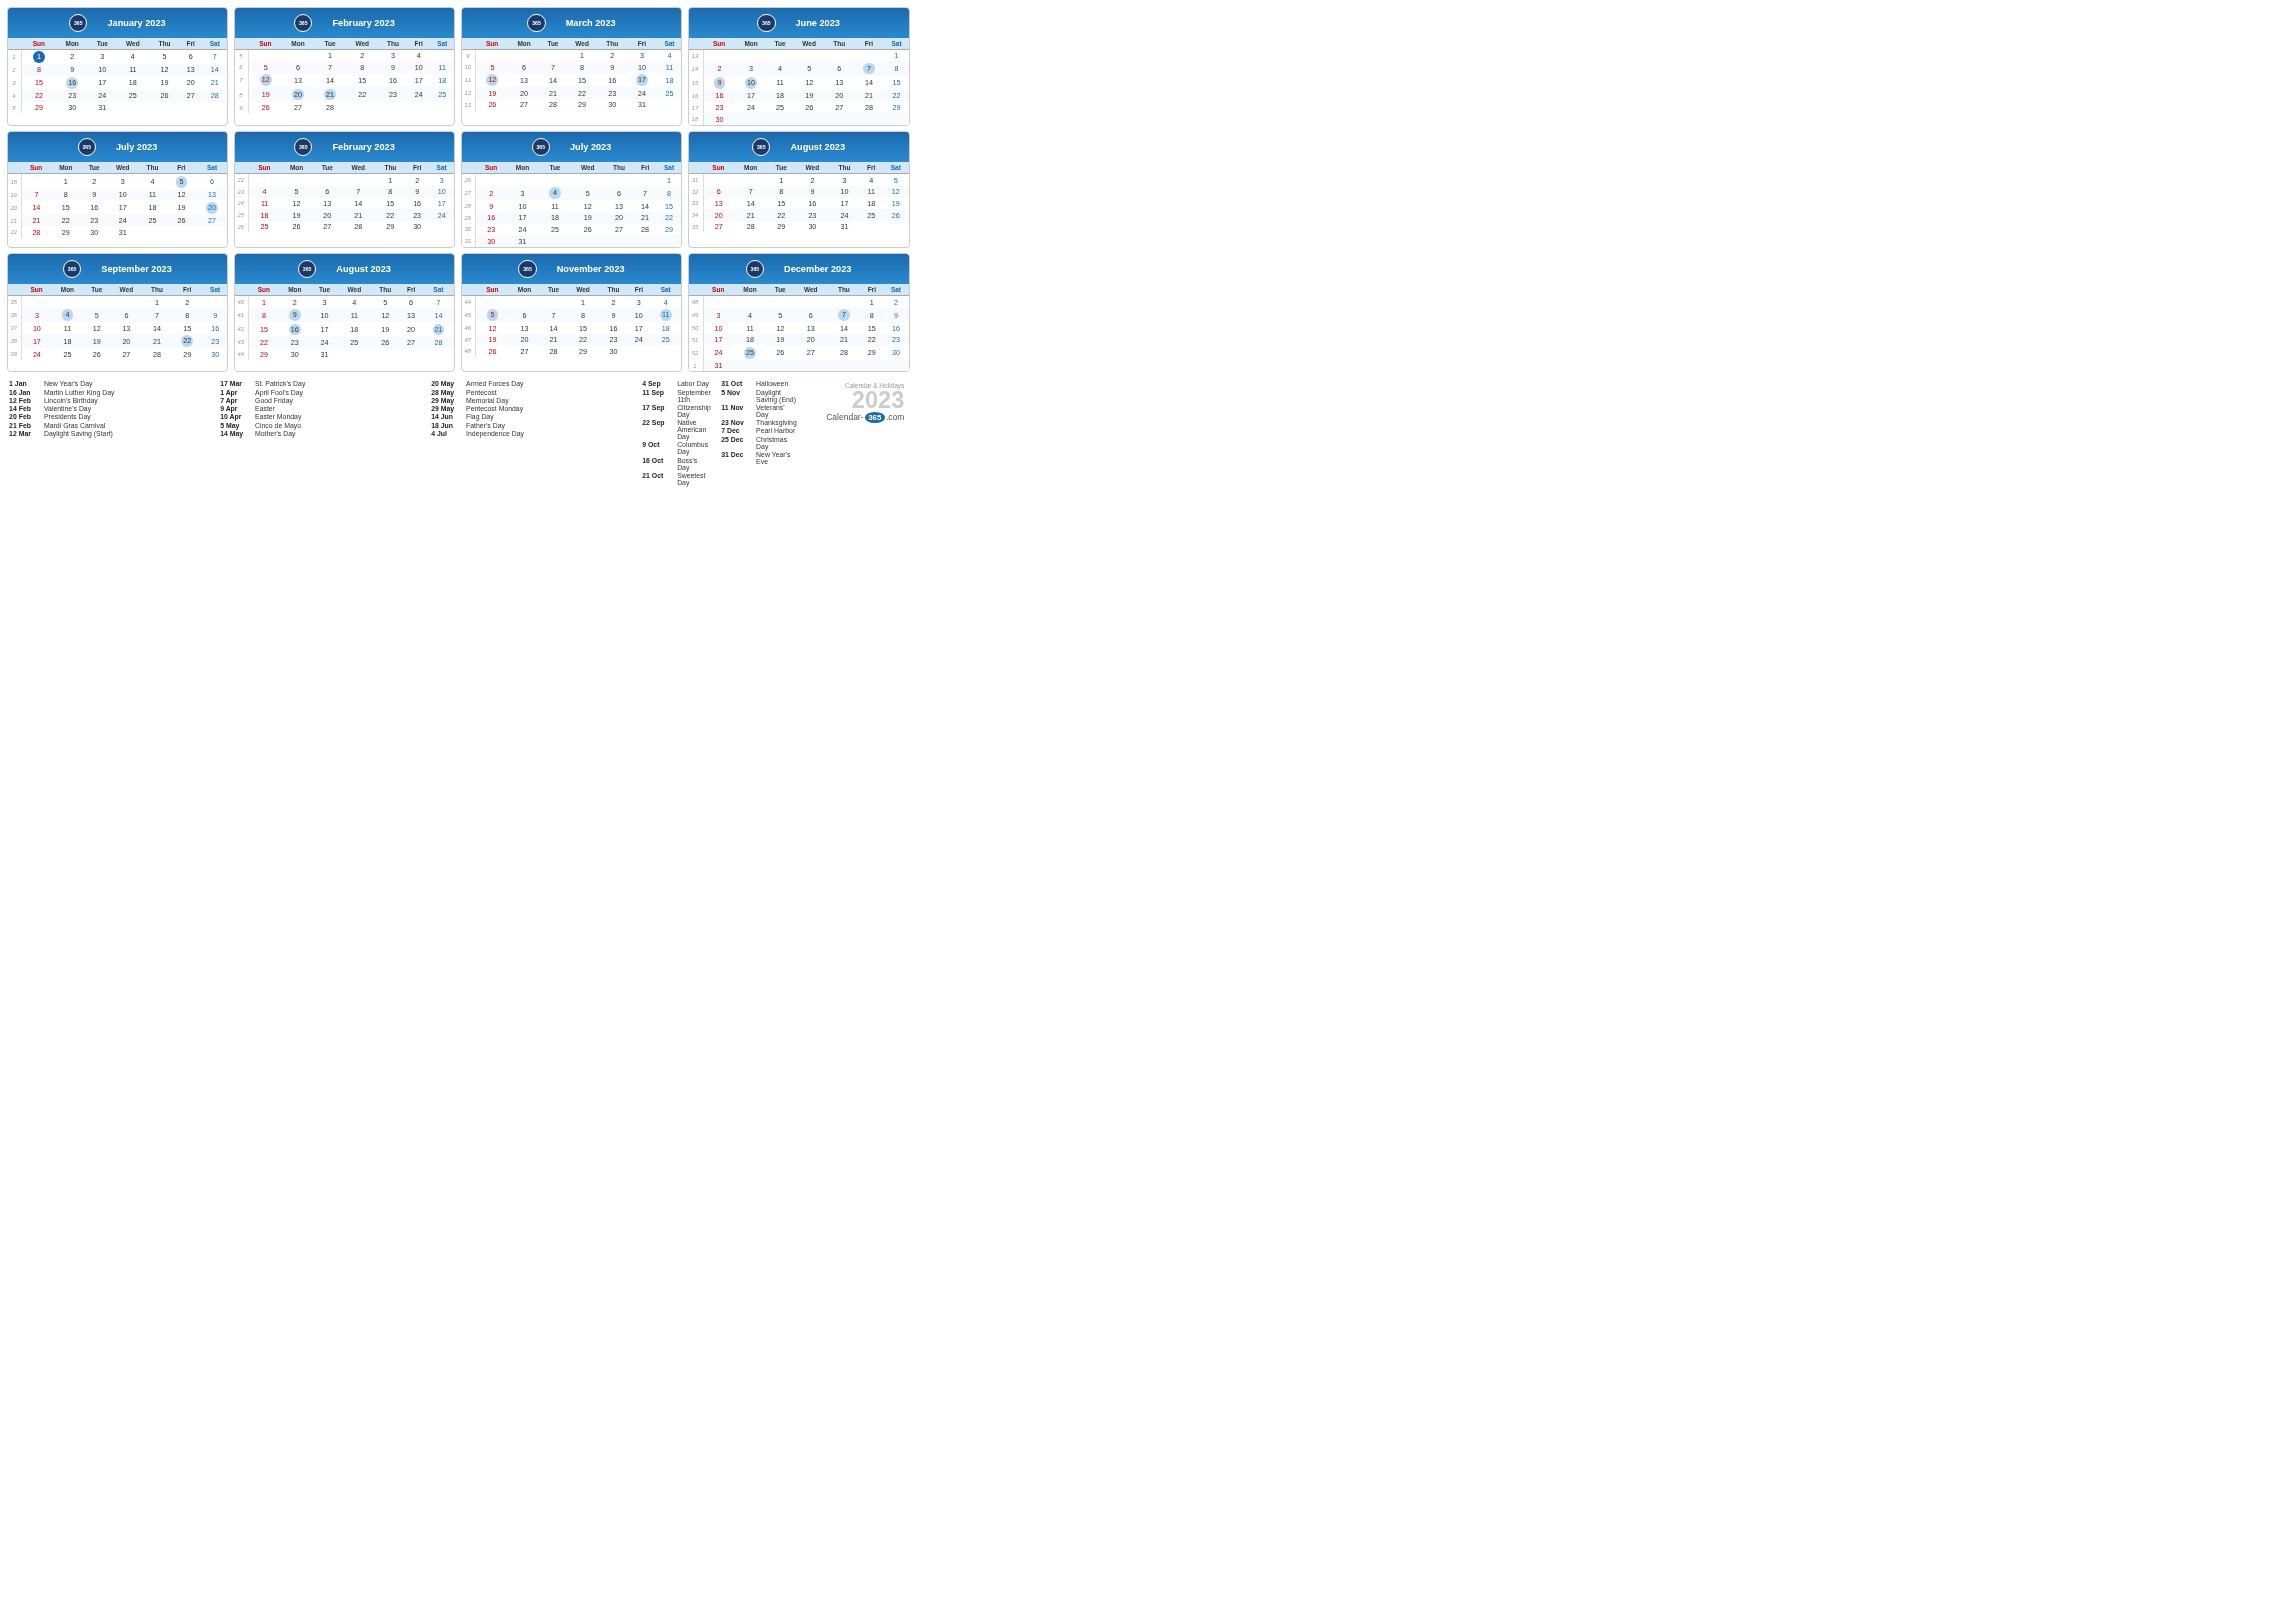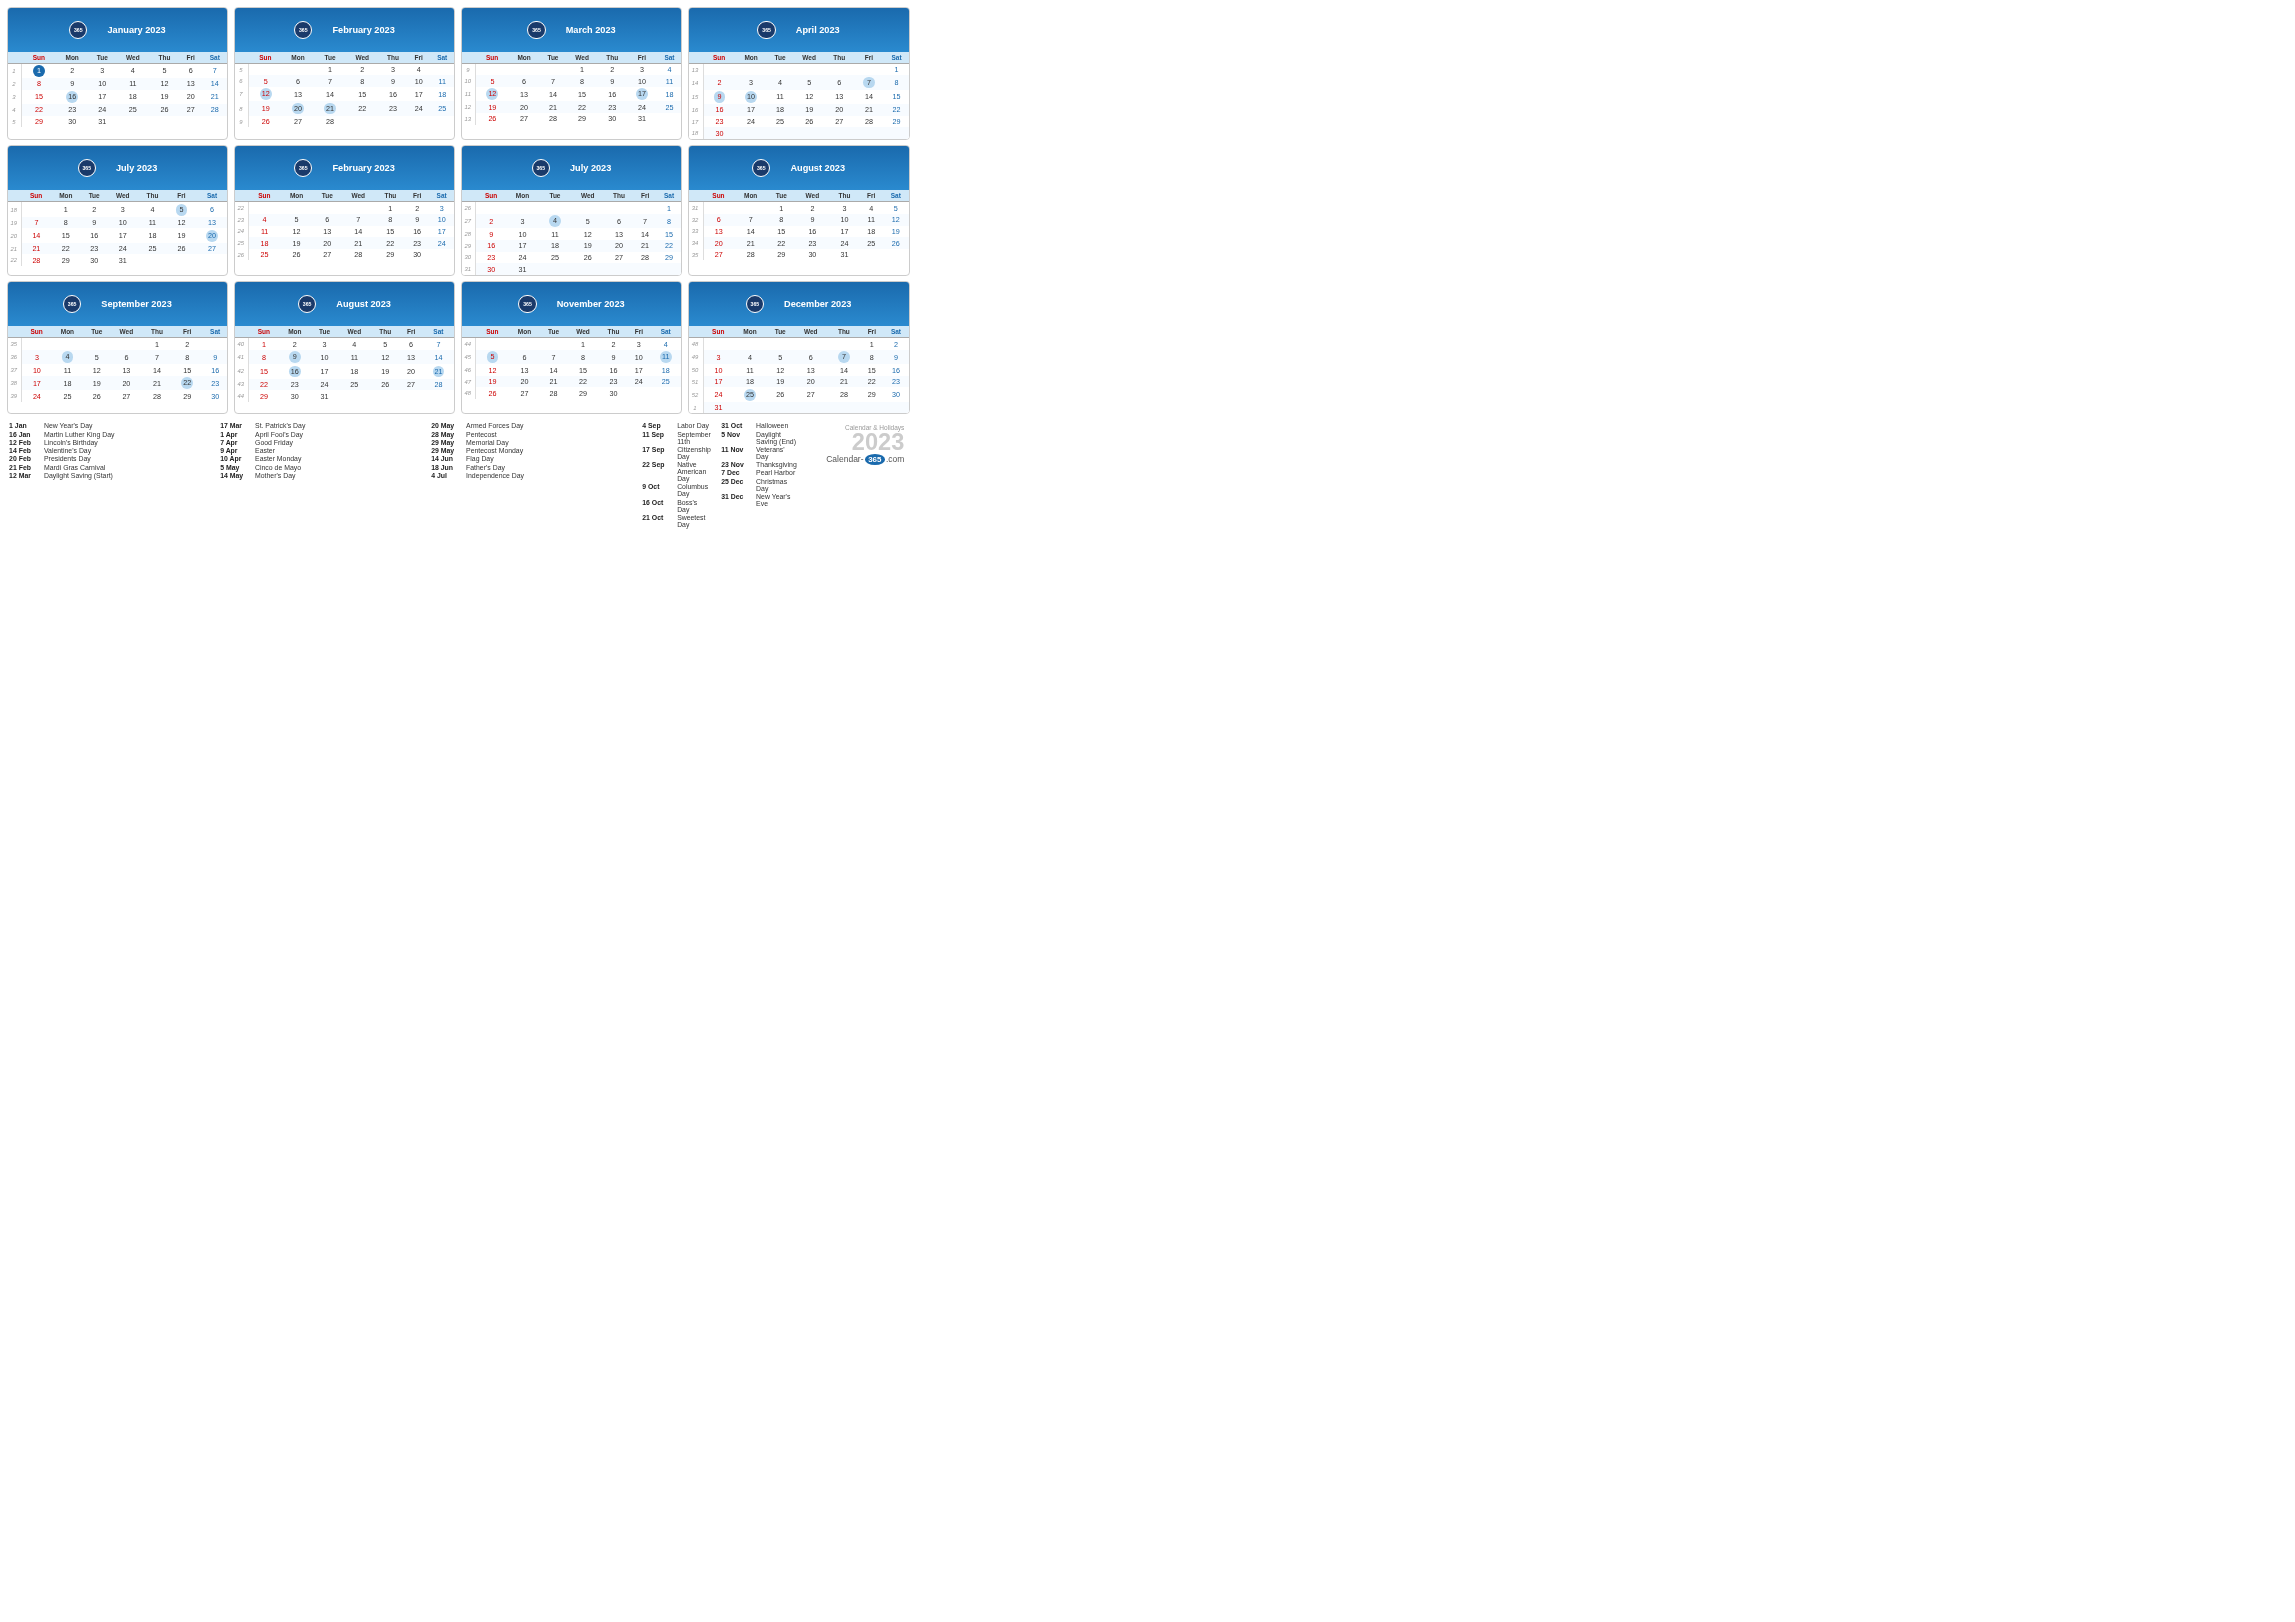--- a/index.html
+++ b/index.html
@@ -21,21 +21,21 @@
       border: 0.7px solid #ccc;
       border-radius: 3.9px;
       overflow: hidden;
       font-size: 7.2px;
     }
 
     .month-header {
       background: linear-gradient(to bottom, #1a6aad, #2a8acf);
       color: #fff;
       text-align: right;
-      padding: 13px 0;
+      padding: 6px 0;
       font-size: 9.2px;
       font-weight: bold;
       display: flex;
       align-items: center;
       justify-content: center;
       gap: 20px;
     }
 
     .badge-365 {
       background: #1a3a6a;
@@ -390,21 +390,21 @@
             <td>30</td>
             <td>31</td>
             <td class="sat-day"></td>
           </tr>
         </tbody>
       </table>
     </div>
     <div class="month-card">
       <div class="month-header">
         <div class="badge-365">365</div>
-        <span>April 2023</span>
+        <span>June 2023</span>
       </div>
       <table class="month-table">
         <thead>
           <tr>
             <th style="width: 14.4px;"></th>
             <th class="sun-col">Sun</th>
             <th>Mon</th>
             <th>Tue</th>
             <th>Wed</th>
             <th>Thu</th>

